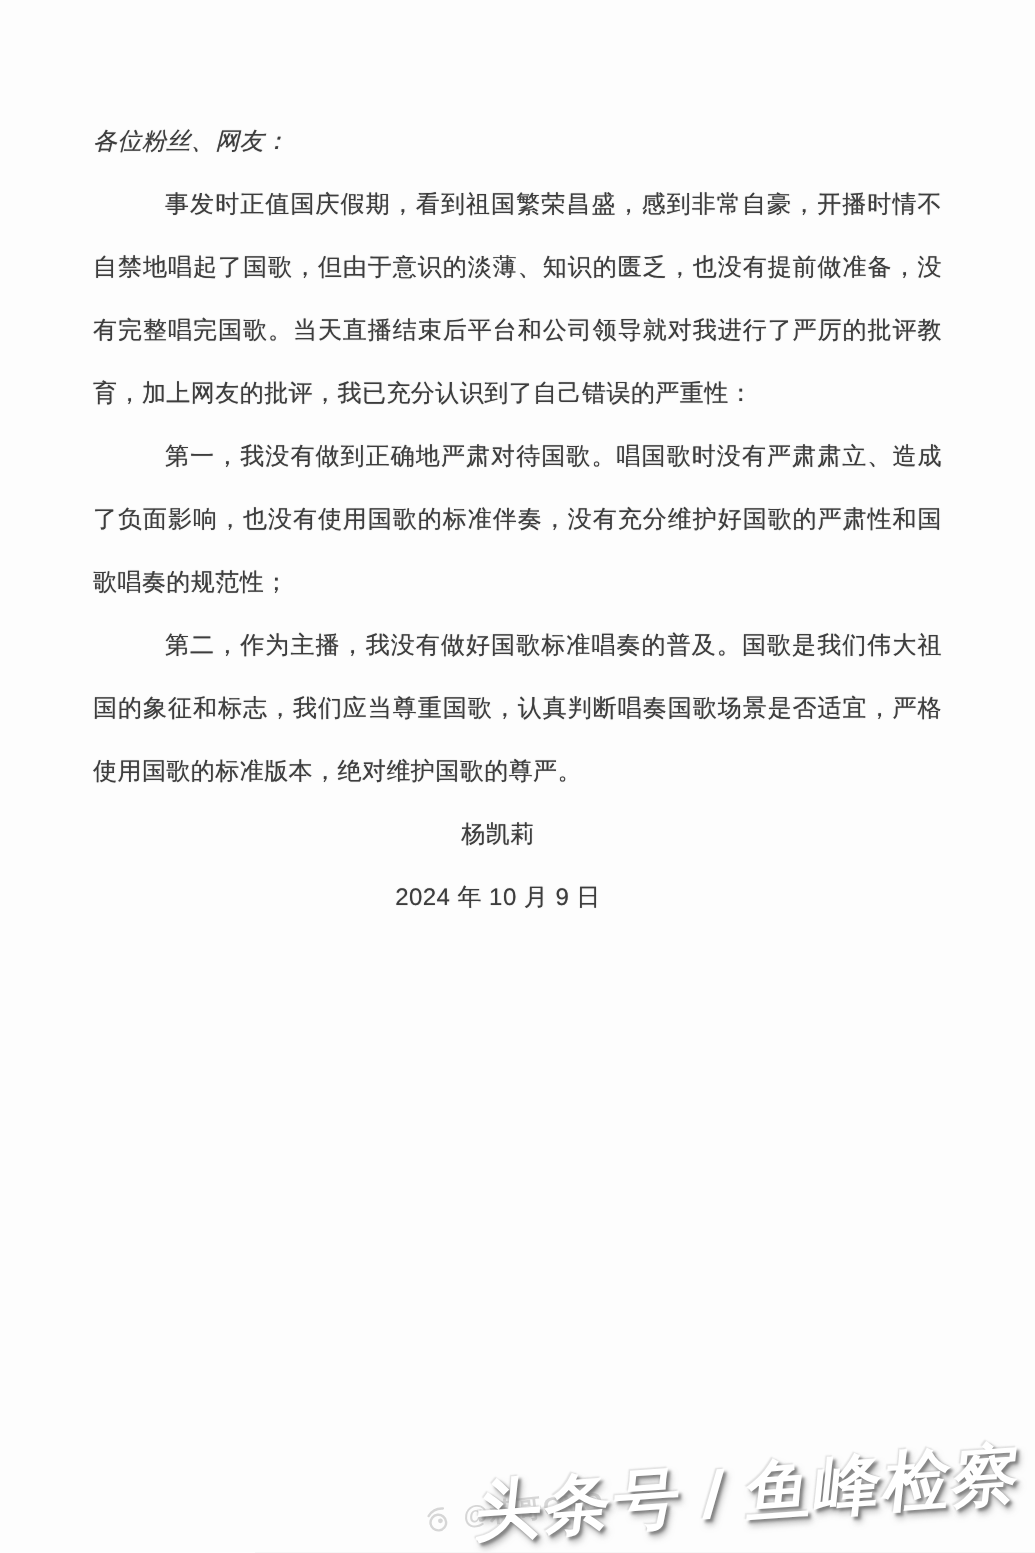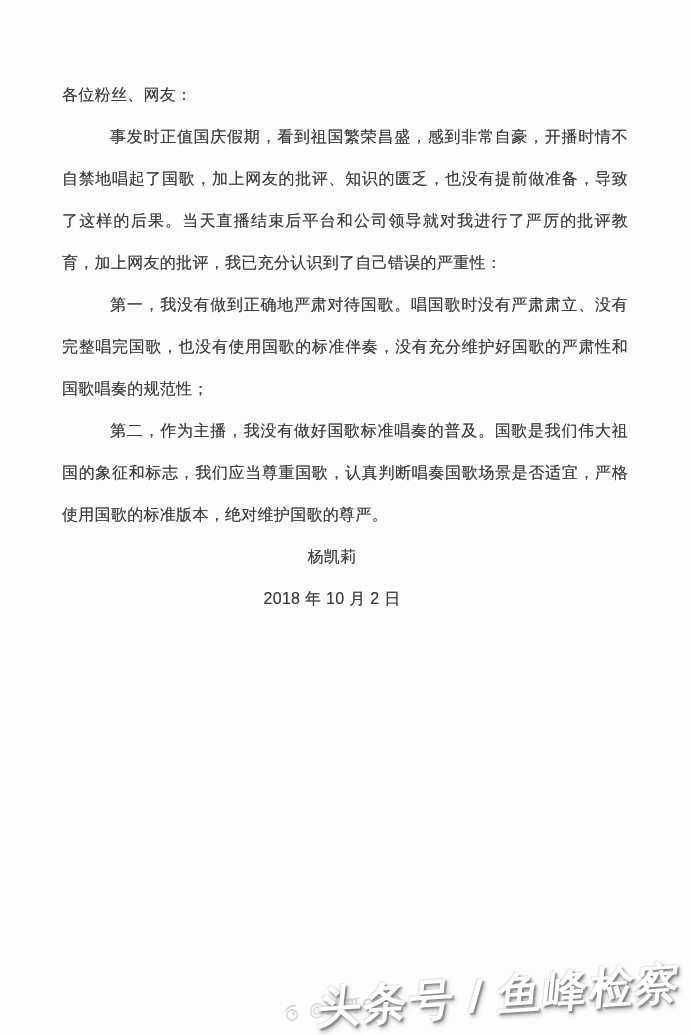--- a/index.html
+++ b/index.html
@@ -26,20 +26,21 @@
     letter-spacing:0.3px;
     text-align:justify;
     text-shadow:0 0 0.6px rgba(80,80,80,0.7);
   }
   .letter p{
     margin:0;
     text-indent:3em;
   }
   .letter p.salutation{
     text-indent:0;
+    font-style:italic;
   }
   .sign-block{
     text-align:center;
     padding-right:26px;
   }
   .sign-block div{
     line-height:42px;
   }
   
   .site-watermark{
@@ -78,27 +79,27 @@
   }
   .weibo-watermark svg{display:block;}
 </style>
 </head>
 <body>
 
 <div class="page">
 
   <div class="letter">
     <p class="salutation">各位粉丝、网友：</p>
-    <p>事发时正值国庆假期，看到祖国繁荣昌盛，感到非常自豪，开播时情不自禁地唱起了国歌，加上网友的批评、知识的匮乏，也没有提前做准备，导致了这样的后果。当天直播结束后平台和公司领导就对我进行了严厉的批评教育，加上网友的批评，我已充分认识到了自己错误的严重性：</p>
-    <p>第一，我没有做到正确地严肃对待国歌。唱国歌时没有严肃肃立、没有完整唱完国歌，也没有使用国歌的标准伴奏，没有充分维护好国歌的严肃性和国歌唱奏的规范性；</p>
+    <p>事发时正值国庆假期，看到祖国繁荣昌盛，感到非常自豪，开播时情不自禁地唱起了国歌，但由于意识的淡薄、知识的匮乏，也没有提前做准备，没有完整唱完国歌。当天直播结束后平台和公司领导就对我进行了严厉的批评教育，加上网友的批评，我已充分认识到了自己错误的严重性：</p>
+    <p>第一，我没有做到正确地严肃对待国歌。唱国歌时没有严肃肃立、造成了负面影响，也没有使用国歌的标准伴奏，没有充分维护好国歌的严肃性和国歌唱奏的规范性；</p>
     <p>第二，作为主播，我没有做好国歌标准唱奏的普及。国歌是我们伟大祖国的象征和标志，我们应当尊重国歌，认真判断唱奏国歌场景是否适宜，严格使用国歌的标准版本，绝对维护国歌的尊严。</p>
 
     <div class="sign-block">
       <div>杨凯莉</div>
-      <div>2018 年 10 月 2 日</div>
+      <div>2024 年 10 月 9 日</div>
     </div>
   </div>
 
   <div class="weibo-watermark">
     <span>
       <svg width="22" height="18" viewBox="0 0 22 18">
         <path d="M3 6 Q7 1 13 2" fill="none" stroke="#d6d6d6" stroke-width="1.6" stroke-linecap="round"></path>
         <circle cx="9" cy="11" r="5.2" fill="none" stroke="#d6d6d6" stroke-width="1.6"></circle>
         <circle cx="10.5" cy="10" r="1.6" fill="#d6d6d6"></circle>
       </svg>

